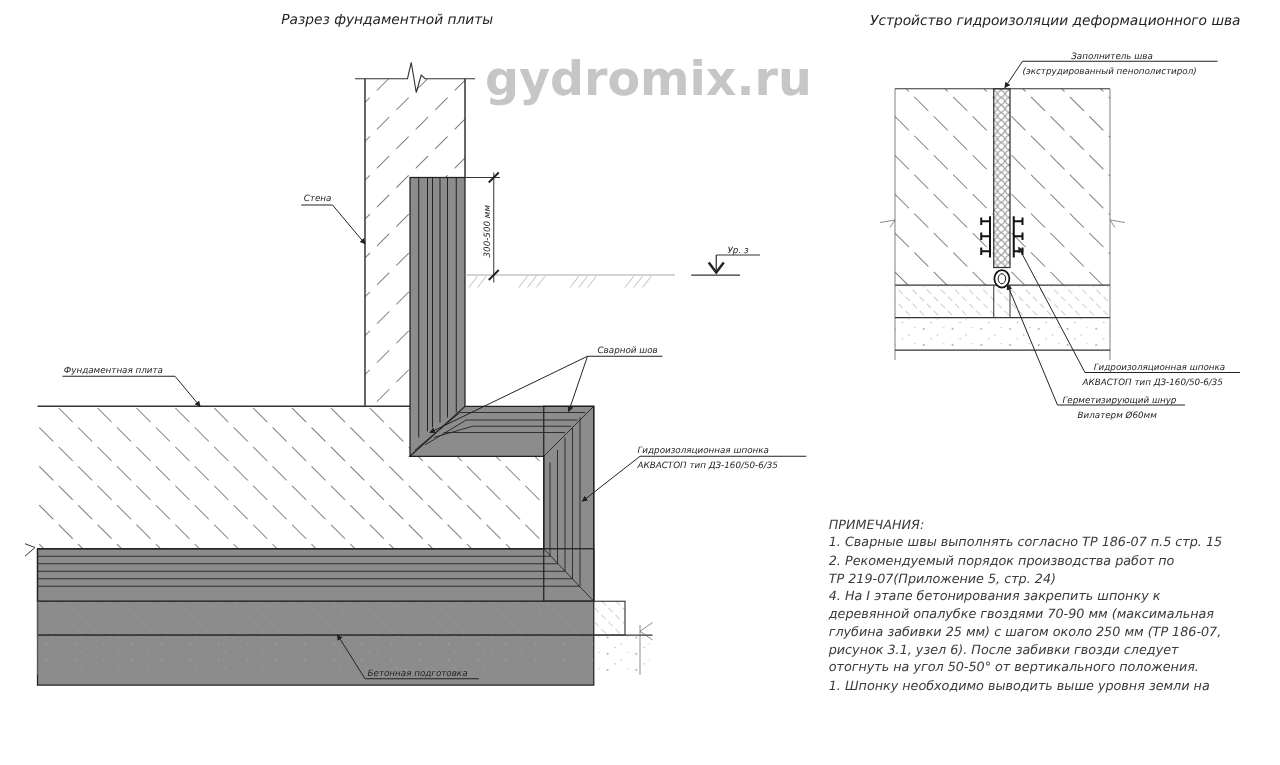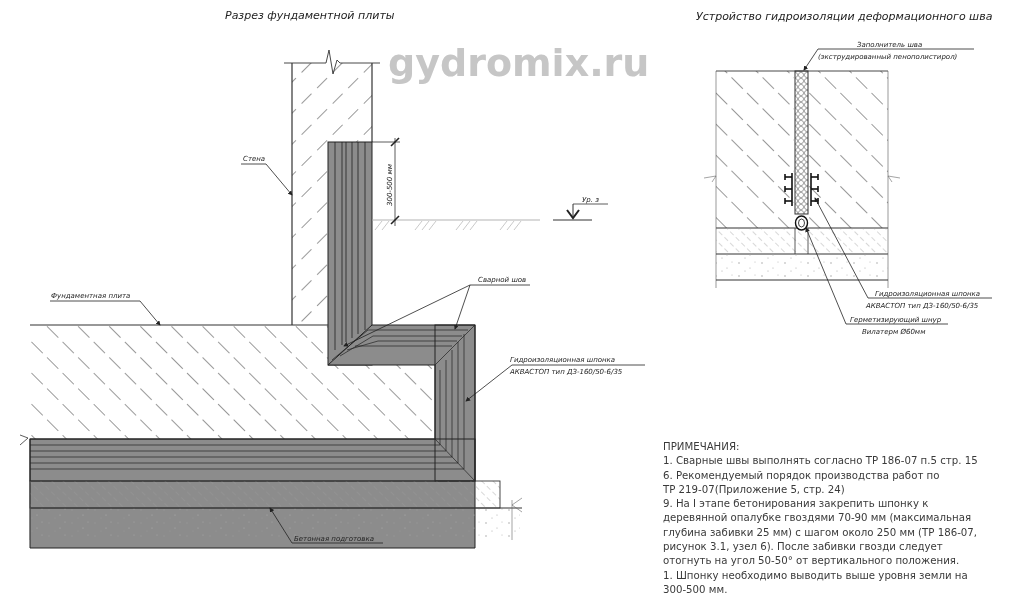--- a/index.html
+++ b/index.html
@@ -3,22 +3,22 @@
 <meta charset="utf-8">
 <style>
   html, body { margin:0; padding:0; background:#fff; }
   body { width:1024px; height:612px; position:relative; overflow:hidden;
          font-family:"DejaVu Sans", sans-serif; }
   svg { position:absolute; left:0; top:0; }
   .lbl { font-family:"DejaVu Sans", sans-serif; font-style:italic; fill:#222; }
   .title { font-size:11px; }
   .small { font-size:7px; }
   .wm { font-family:"DejaVu Sans", sans-serif; font-weight:bold; font-size:38px; fill:#c6c6c6; }
-  .notes { position:absolute; left:663px; top:440px; width:360px;
-           font-family:"DejaVu Sans", sans-serif; 
+  .notes { position:absolute; left:663px; top:414px; width:360px;
+           font-family:"DejaVu Sans", sans-serif; font-style:italic;
            font-size:10.2px; line-height:14.3px; color:#3a3a3a; }
   .notes div { white-space:nowrap; }
 </style>
 </head>
 <body>
 
 <svg width="1024" height="612" viewBox="0 0 1024 612">
   <defs>
     <pattern id="hatchR" patternUnits="userSpaceOnUse" width="22" height="22" patternTransform="rotate(45)">
       <line x1="0" y1="0" x2="0" y2="22" stroke="#333" stroke-width="1" stroke-dasharray="14 8"></line>
@@ -201,22 +201,21 @@
     <text class="lbl small" x="875" y="296">Гидроизоляционная шпонка</text>
     <text class="lbl small" x="866" y="308">АКВАСТОП тип ДЗ-160/50-6/35</text>
     <text class="lbl small" x="850" y="322">Герметизирующий шнур</text>
     <text class="lbl small" x="862" y="334">Вилатерм Ø60мм</text>
   </g>
 </svg>
 
 <div class="notes">
   <div>ПРИМЕЧАНИЯ:</div>
   <div>1. Сварные швы выполнять согласно ТР 186-07 п.5 стр. 15</div>
-  <div>6. Рекомендуемый порядок производства работ по</div>
+  <div>2. Рекомендуемый порядок производства работ по</div>
   <div>ТР 219-07(Приложение 5, стр. 24)</div>
-  <div>9. На I этапе бетонирования закрепить шпонку к</div>
+  <div>4. На I этапе бетонирования закрепить шпонку к</div>
   <div>деревянной опалубке гвоздями 70-90 мм (максимальная</div>
   <div>глубина забивки 25 мм) с шагом около 250 мм (ТР 186-07,</div>
   <div>рисунок 3.1, узел 6). После забивки гвозди следует</div>
   <div>отогнуть на угол 50-50° от вертикального положения.</div>
   <div>1. Шпонку необходимо выводить выше уровня земли на</div>
-  <div>300-500 мм.</div>
 </div>
 
 </body></html>

